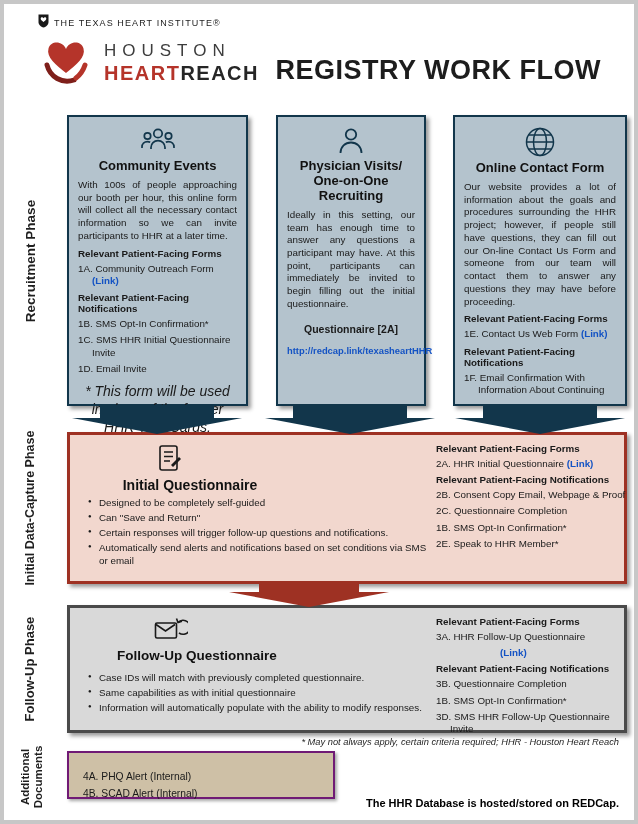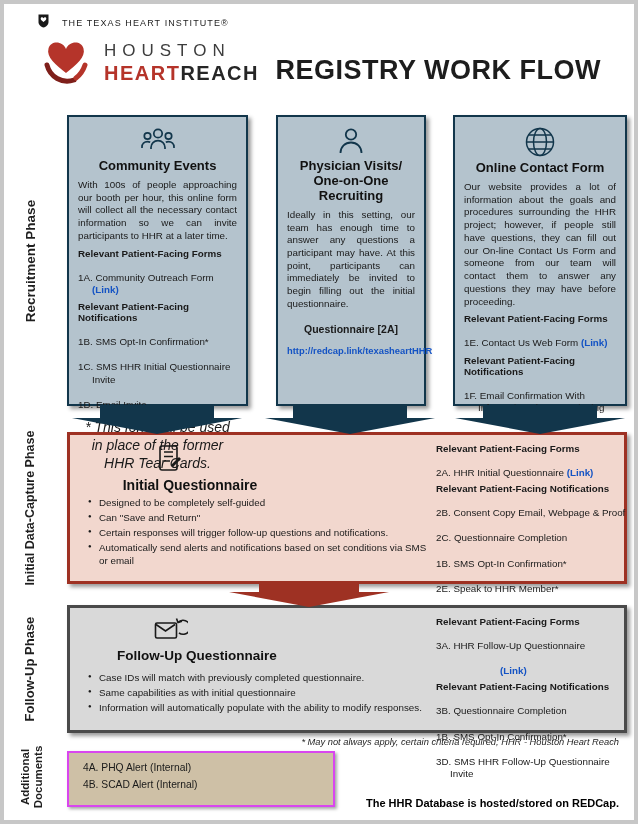--- a/index.html
+++ b/index.html
@@ -1,21 +1,21 @@
 <!DOCTYPE html>
 <html><head>
 <meta charset="utf-8">
 <style>
   *{margin:0;padding:0;box-sizing:border-box;}
   body{background:#9a9a9a;font-family:"Liberation Sans",sans-serif;}
   .page{position:relative;width:638px;height:824px;margin:0 auto;background:#ffffff;
         border:4px solid #c7c7c7;color:#1a1a1a;overflow:hidden;}
 
   
-  .thi-row{position:absolute;left:34px;top:10px;display:flex;align-items:center;gap:13px;}
+  .thi-row{position:absolute;left:34px;top:10px;display:flex;align-items:center;gap:5px;}
   .thi-text{font-size:9px;letter-spacing:1.1px;color:#1c1c1c;}
   .brand{position:absolute;left:33px;top:30px;display:flex;align-items:center;gap:9px;}
   .brand-houston{font-size:17px;letter-spacing:6px;color:#3d3d3d;margin-bottom:1px;}
   .brand-hr{font-size:20px;font-weight:bold;letter-spacing:1.5px;}
   .hr-heart{color:#b5342a;}
   .hr-reach{color:#262626;}
   .doc-title{position:absolute;top:51px;right:33px;font-size:27px;font-weight:bold;
              letter-spacing:.5px;color:#1d1d1d;}
 
   
@@ -29,21 +29,21 @@
   
   .bluebox{position:absolute;top:111px;height:291px;background:#b4c3cd;border:2px solid #12364b;
            box-shadow:3px 3px 4px rgba(0,0,0,.4);padding:8px 9px 6px;z-index:2;}
   #box-community{left:63px;width:181px;}
   #box-physician{left:272px;width:150px;}
   #box-online{left:449px;width:174px;}
   .box-icon{display:flex;justify-content:center;margin:1px 0 3px;}
   .box-title{text-align:center;font-weight:bold;font-size:13px;color:#111;line-height:1.15;margin-bottom:5px;}
   .box-body{font-size:9.8px;line-height:1.3;text-align:justify;}
   .sub-head{font-size:9.8px;font-weight:bold;margin-top:5px;}
-  .sub-item{font-size:9.8px;line-height:1.25;padding-left:14px;text-indent:-14px;margin-top:13px;}
+  .sub-item{font-size:9.8px;line-height:1.25;padding-left:14px;text-indent:-14px;margin-top:4px;}
   .link{color:#1453c4;font-weight:bold;}
   .box-foot{font-size:14px;font-style:italic;text-align:center;margin-top:7px;line-height:1.3;}
   .q-head{font-size:10.5px;font-weight:bold;text-align:center;margin-top:12px;}
   .q-link{font-size:9.4px;color:#1453c4;text-align:center;margin-top:10px;font-weight:bold;}
 
   
   .flow-arrow{position:absolute;top:401px;z-index:5;}
   #arrow-1{left:68px;} #arrow-2{left:261px;} #arrow-3{left:451px;}
   .red-flow-arrow{position:absolute;left:225px;top:579px;z-index:5;}
 
@@ -65,22 +65,22 @@
   
   .graybox{position:absolute;left:63px;top:601px;width:560px;height:128px;background:#d9d9d9;
            border:3px solid #4a4a4a;box-shadow:3px 3px 4px rgba(0,0,0,.4);z-index:1;}
   .gray-icon{left:84px;top:8px;}
   .gray-title{left:0;top:40px;width:210px;font-size:13.5px;}
   .gray-bullets{left:17px;top:64px;width:356px;}
   .link-line{padding-left:64px;text-indent:0;}
 
   
   .global-foot{position:absolute;top:733px;right:15px;font-size:9.3px;font-style:italic;color:#1f1f1f;}
-  .tanbox{position:absolute;left:63px;top:747px;width:268px;height:56px;background:#cec0a6;
-          border:2px solid #d946ef;box-shadow:2px 2px 3px rgba(0,0,0,.35);padding:9px 0 0 14px;}
+  .tanbox{position:absolute;left:63px;top:747px;width:268px;height:48px;background:#cec0a6;
+          border:2px solid #701a75;box-shadow:2px 2px 3px rgba(0,0,0,.35);padding:18px 0 0 14px;}
   .tan-item{font-size:10.3px;margin-bottom:6px;color:#1a1a1a;}
   .redcap{position:absolute;right:15px;top:741px;text-align:right;}
   .redcap-name{font-family:"Liberation Serif",serif;font-weight:bold;font-size:34px;color:#cc0000;
                line-height:1.02;letter-spacing:1px;}
   .redcap-tag{display:inline-block;font-size:6.3px;color:#cc0000;letter-spacing:.3px;
               border-top:1.5px solid #cc0000;padding-top:1.5px;margin-top:1px;}
   .hosted{position:absolute;right:15px;top:793px;font-size:11px;font-weight:bold;color:#000;}
 </style>
 </head>
 <body>

